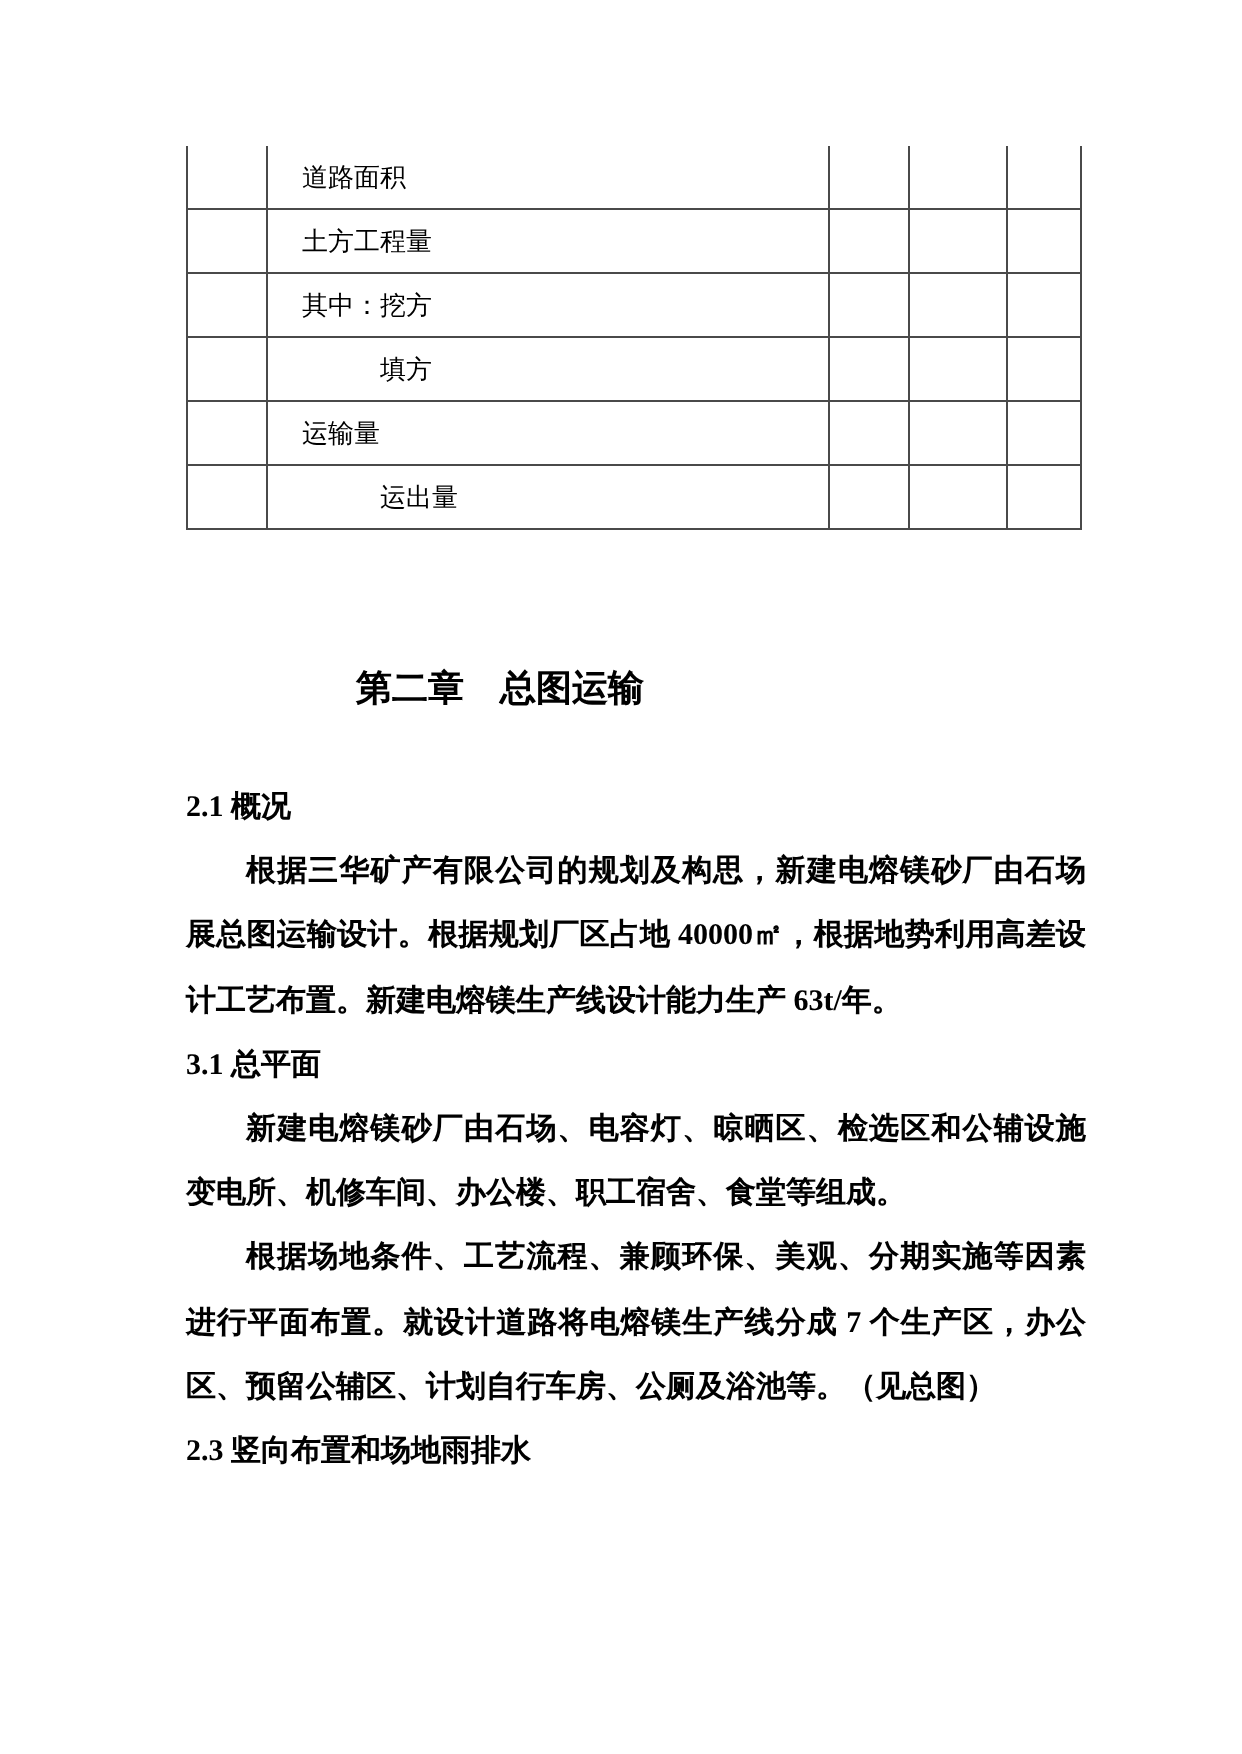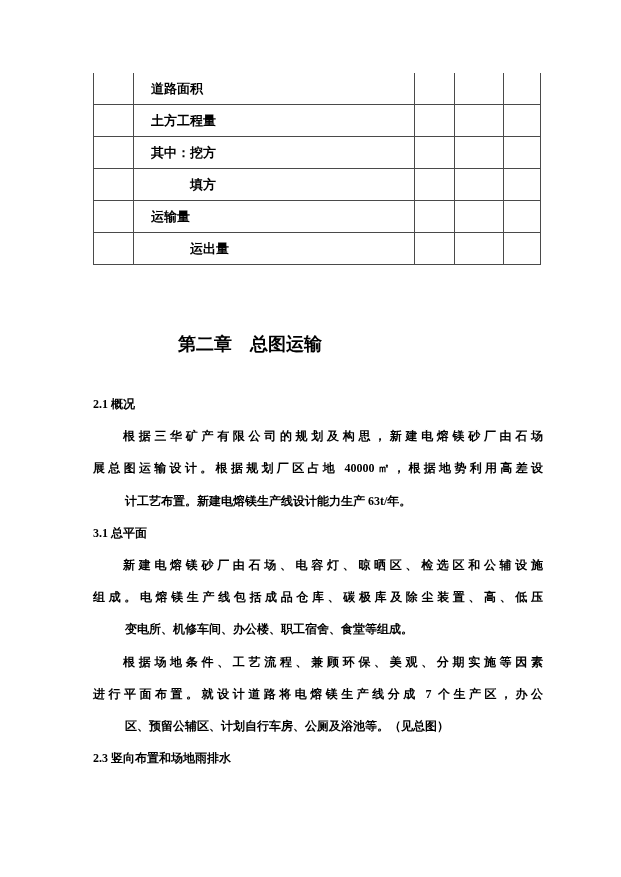--- a/index.html
+++ b/index.html
@@ -15,48 +15,48 @@
   
   table.sumtbl {
     position:absolute; left:93px; top:73px;
     border-collapse:collapse; table-layout:fixed;
   }
   table.sumtbl td {
     border:1px solid #4a4a4a;
     height:31px;
     padding:0;
     font-size:13px;
-    font-weight:bold;
+    font-weight:normal;
     vertical-align:middle;
     white-space:nowrap;
   }
   table.sumtbl tr td { border-top-color:#8a8a8a; }
   table.sumtbl tr:first-child td { border-top:none; }
   table.sumtbl td.lbl { padding-left:17px; }
   table.sumtbl td.ind { padding-left:56px; }
 
   
   .chapter {
     position:absolute; top:332px; left:0; width:500px;
     text-align:center;
     font-size:18px; font-weight:bold;
     line-height:24px;
     white-space:nowrap;
   }
 
   
   .bodytext {
     position:absolute; left:93px; top:388px; width:450px;
-    font-size:12px; font-weight:bold;
+    font-size:15px; font-weight:bold;
   }
   .line { height:32.2px; line-height:32.2px; }
   .sec-title { white-space:nowrap; }
   .p-first { padding-left:30px; text-align:justify; text-align-last:justify; }
   .p-mid   { text-align:justify; text-align-last:justify; }
-  .p-end   { white-space:nowrap;margin-left:32px; }
+  .p-end   { white-space:nowrap; }
 </style>
 </head>
 <body>
 
 <div class="page">
 
   <table class="sumtbl">
     <colgroup>
       <col style="width:40px">
         <col style="width:281px">
@@ -113,21 +113,20 @@
   <div class="chapter">第二章　总图运输</div>
 
   <div class="bodytext">
     <div class="line sec-title">2.1 概况</div>
     <div class="line p-first">根据三华矿产有限公司的规划及构思，新建电熔镁砂厂由石场</div>
     <div class="line p-mid">展总图运输设计。根据规划厂区占地 40000㎡，根据地势利用高差设</div>
     <div class="line p-end">计工艺布置。新建电熔镁生产线设计能力生产 63t/年。</div>
 
     <div class="line sec-title">3.1 总平面</div>
     <div class="line p-first">新建电熔镁砂厂由石场、电容灯、晾晒区、检选区和公辅设施</div>
-    <div class="line p-mid">组成。电熔镁生产线包括成品仓库、碳极库及除尘装置、高、低压</div>
     <div class="line p-end">变电所、机修车间、办公楼、职工宿舍、食堂等组成。</div>
 
     <div class="line p-first">根据场地条件、工艺流程、兼顾环保、美观、分期实施等因素</div>
     <div class="line p-mid">进行平面布置。就设计道路将电熔镁生产线分成 7 个生产区，办公</div>
     <div class="line p-end">区、预留公辅区、计划自行车房、公厕及浴池等。（见总图）</div>
 
     <div class="line sec-title">2.3 竖向布置和场地雨排水</div>
   </div>
 
 </div>

